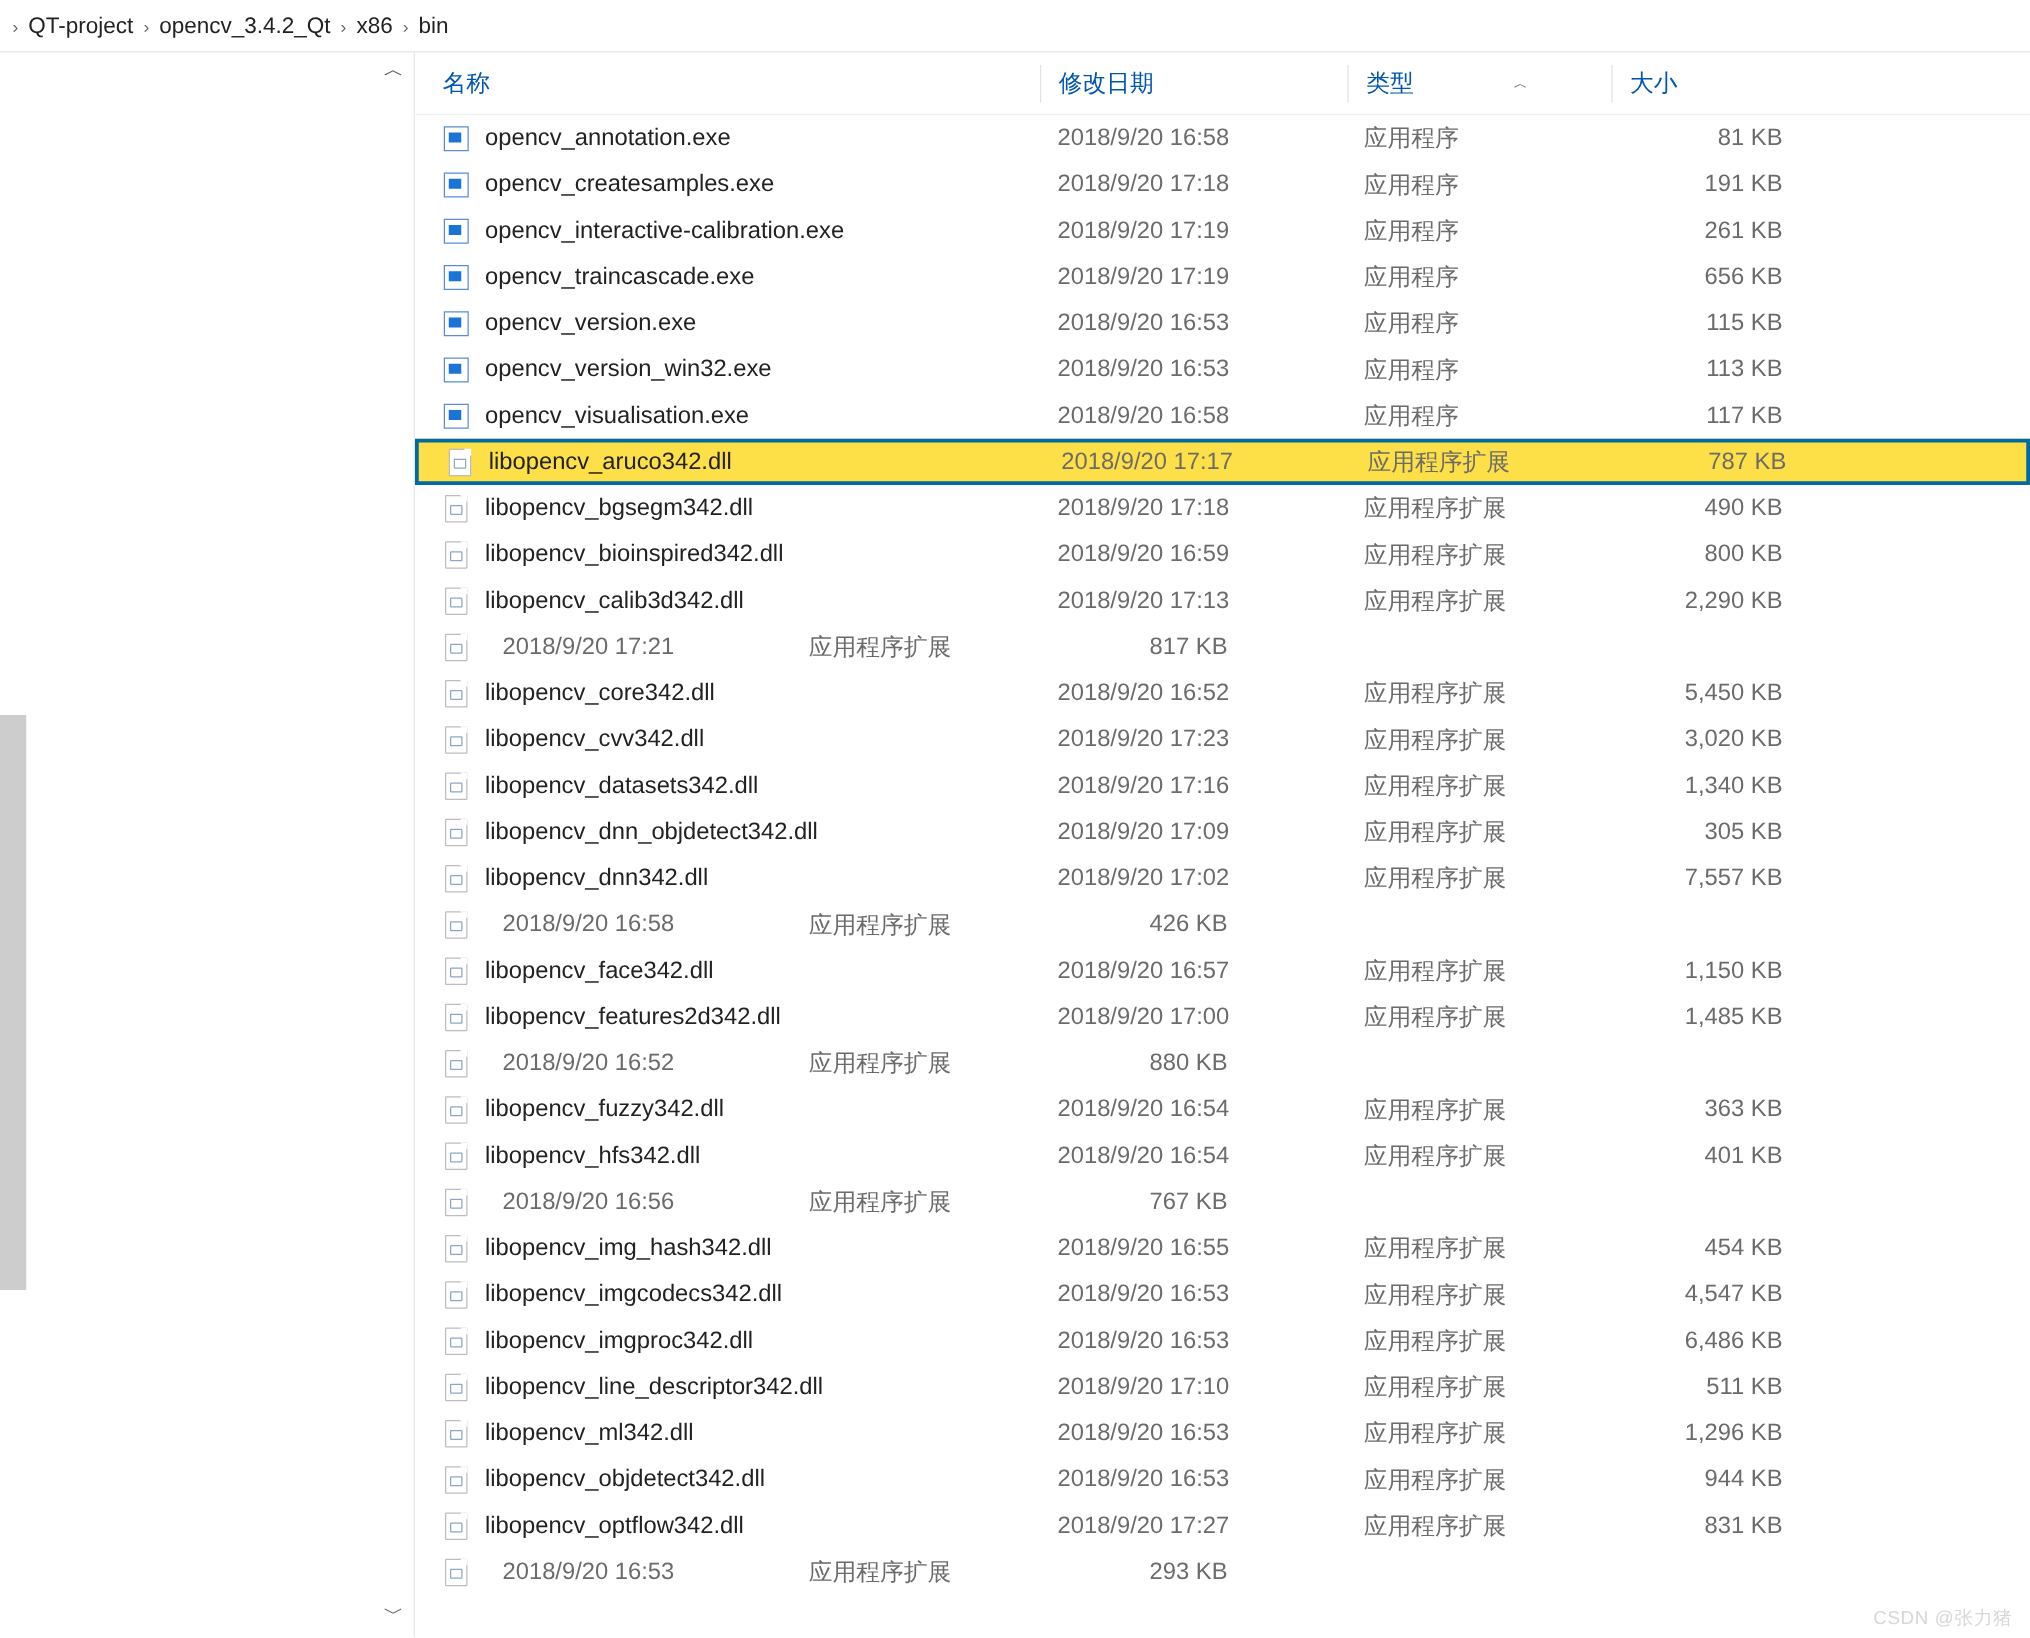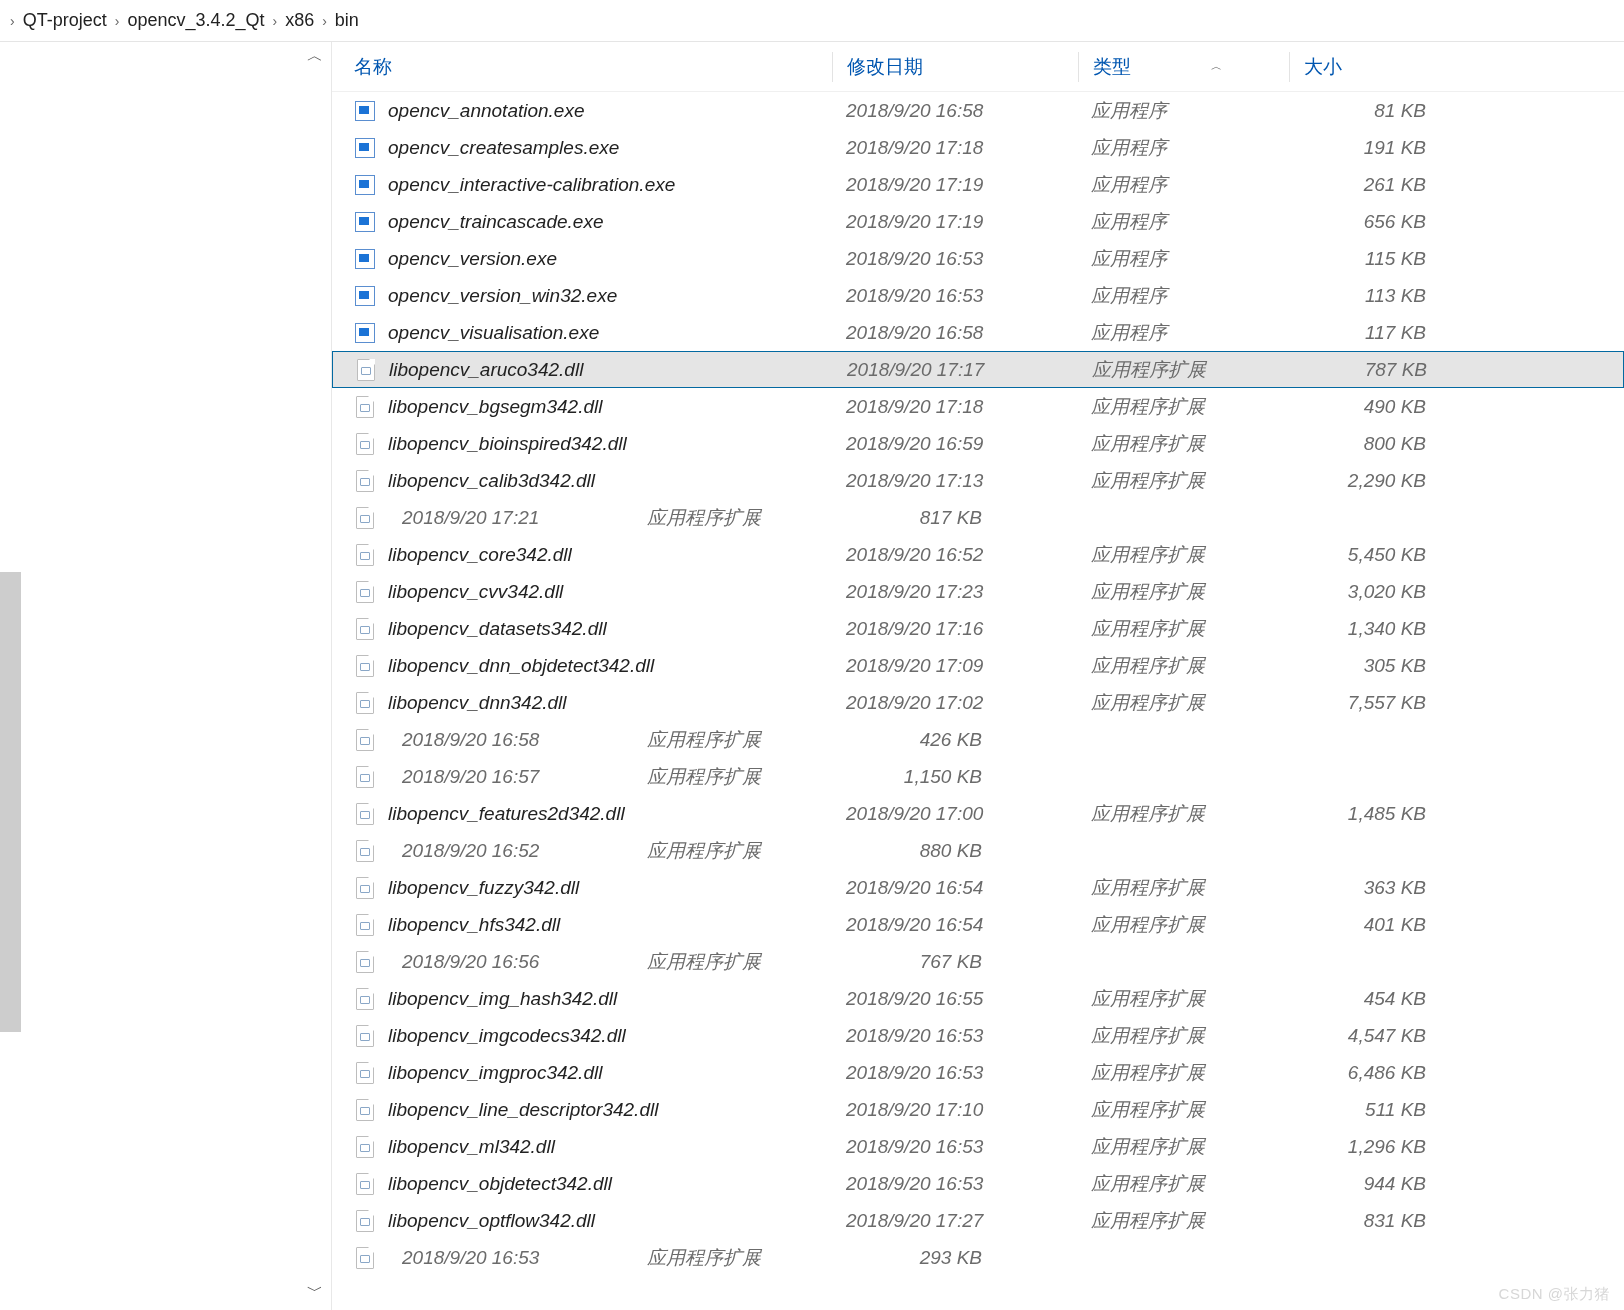--- a/index.html
+++ b/index.html
@@ -67,30 +67,30 @@
     font-size: 19px;
     border-bottom: 1px solid #f0f0f0;
   }
   .header-row .cell { display: flex; align-items: center; height: 100%; }
   .header-row .sep-v { width: 1px; height: 30px; background: #e3e3e3; }
   .sort-ind { font-size: 11px; margin-left: 80px; color: #555; }
   .col-name { width: 500px; padding-left: 22px; }
   .col-date { width: 245px; padding-left: 14px; }
   .col-type { width: 210px; padding-left: 14px; }
   .col-size { width: 155px; padding-left: 14px; text-align: left; }
-  .rows { flex: 1; font-style: italic; }
+  .rows { flex: 1; }
   .row {
     display: flex;
     align-items: center;
     height: 37px;
     font-size: 19px;
   }
   .row.selected {
-    background: #e5e5e5;
-    border: 1px solid #0369a1;
+    background: #fde047;
+    border: 3px solid #0369a1;
     height: 37px;
   }
   .row .icon {
     width: 22px;
     height: 22px;
     margin-left: 22px;
     margin-right: 12px;
     display: inline-flex;
     align-items: center;
     justify-content: center;
@@ -322,20 +322,21 @@
             <span class="dll-icon"></span>
           </span>
           <span class="date">2018/9/20 16:58</span>
           <span class="type">应用程序扩展</span>
           <span class="size">426 KB</span>
         </div>
         <div class="row">
           <span class="icon">
             <span class="dll-icon"></span>
           </span>
+          <span class="name">libopencv_face342.dll</span>
           <span class="date">2018/9/20 16:57</span>
           <span class="type">应用程序扩展</span>
           <span class="size">1,150 KB</span>
         </div>
         <div class="row">
           <span class="icon">
             <span class="dll-icon"></span>
           </span>
           <span class="name">libopencv_features2d342.dll</span>
           <span class="date">2018/9/20 17:00</span>

